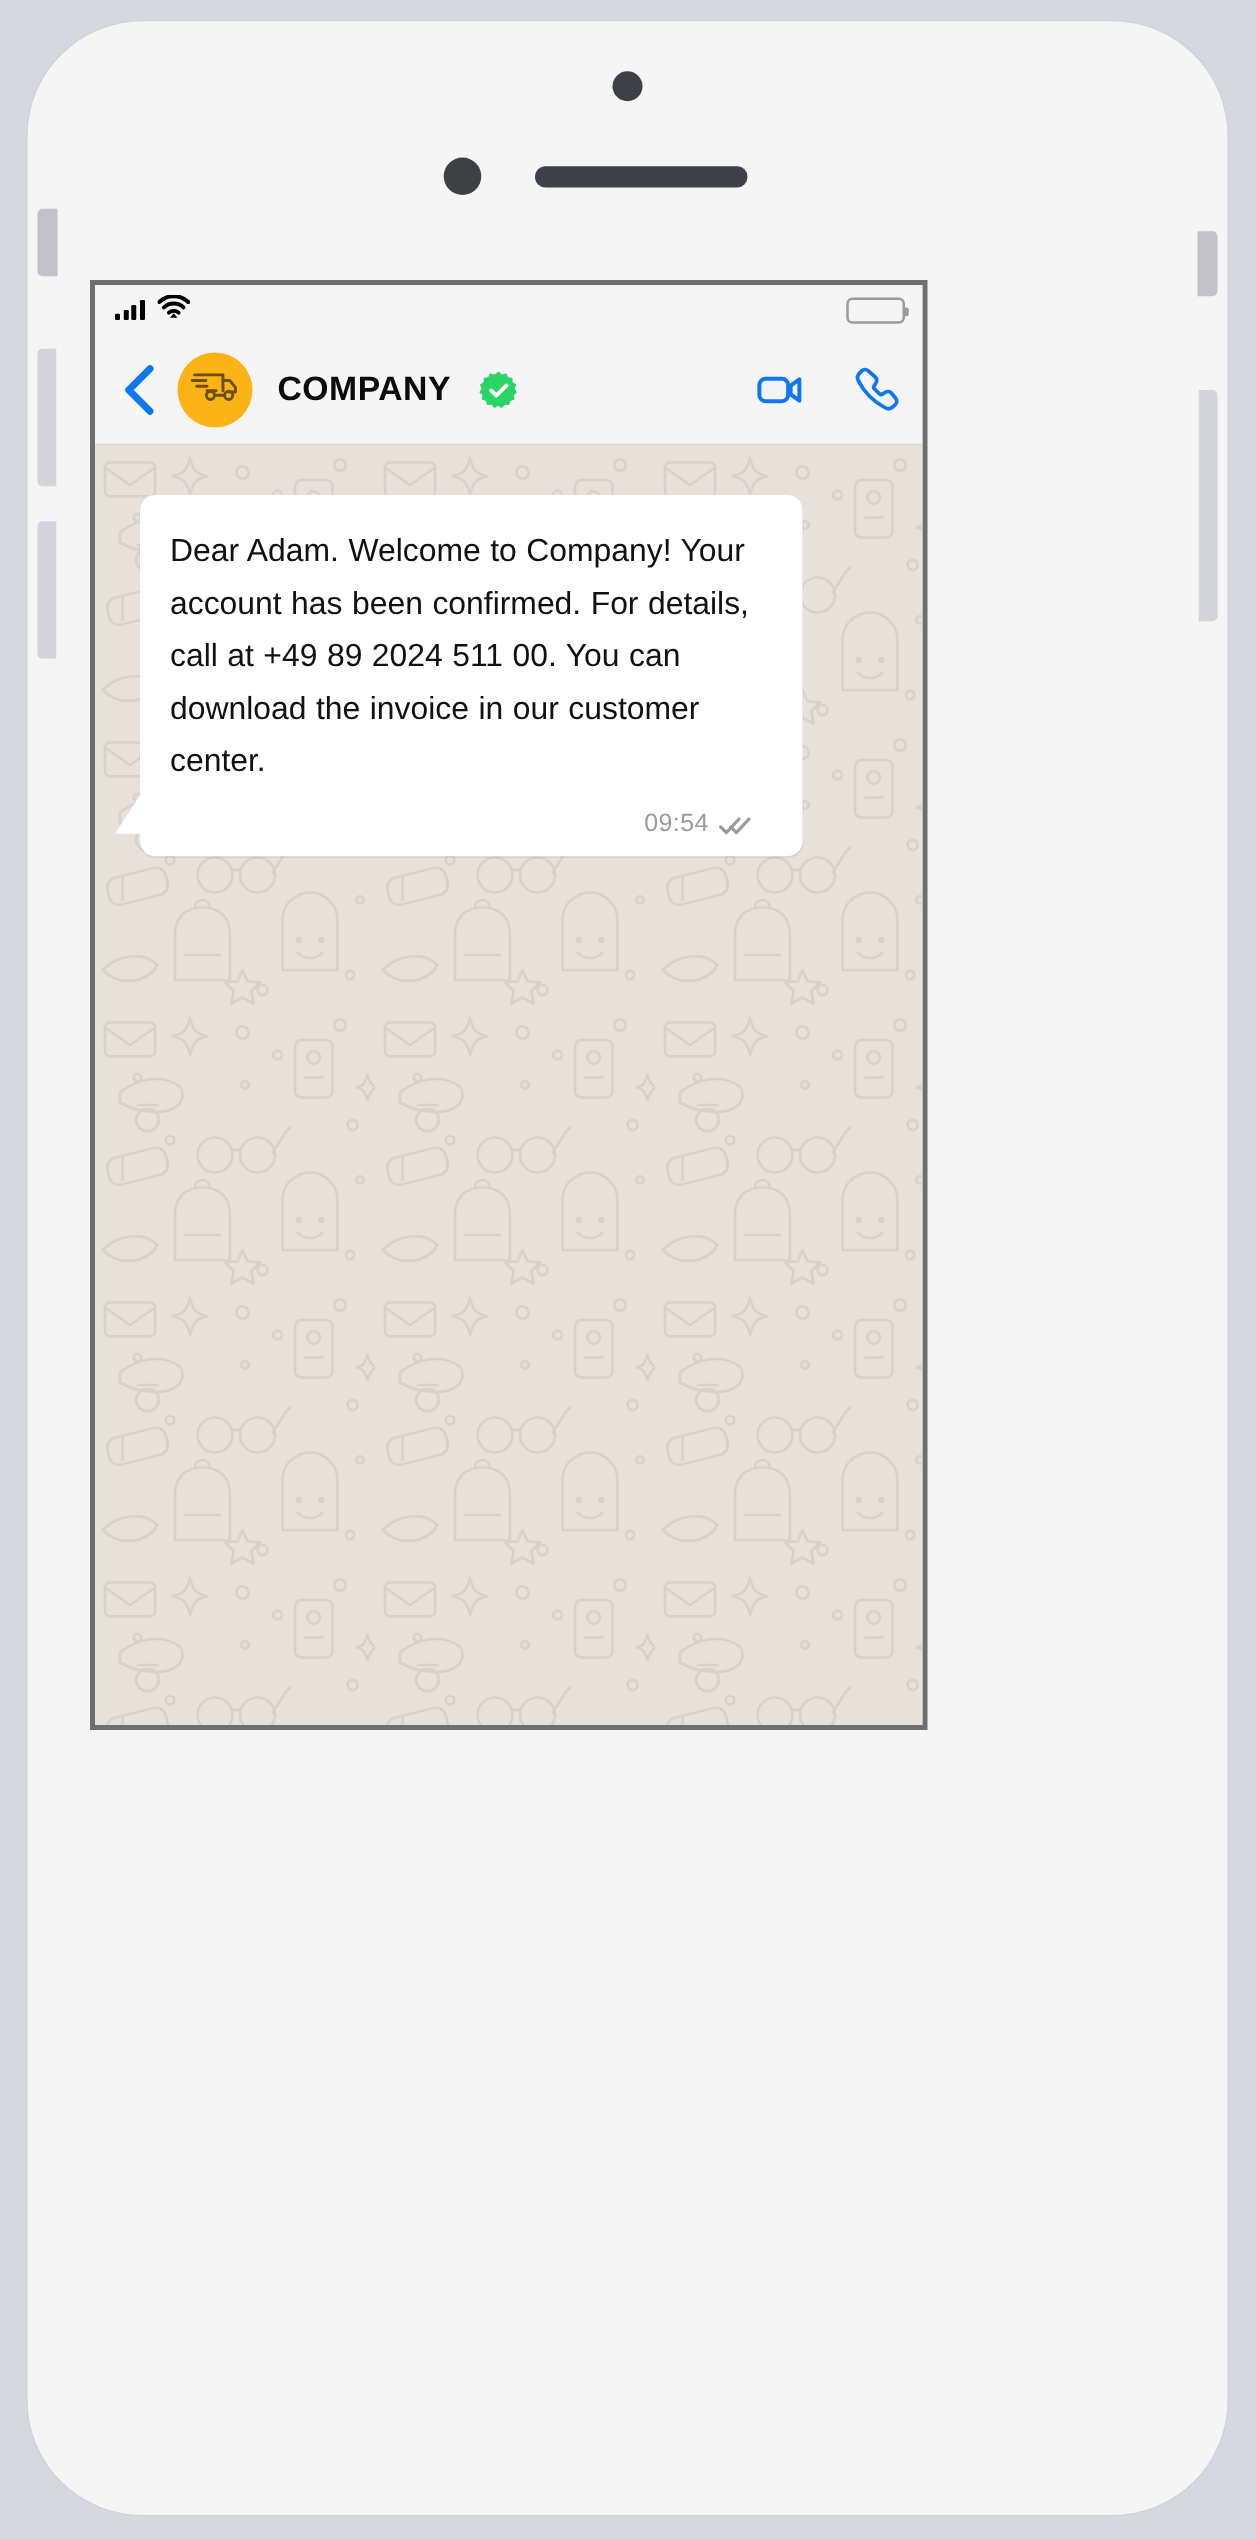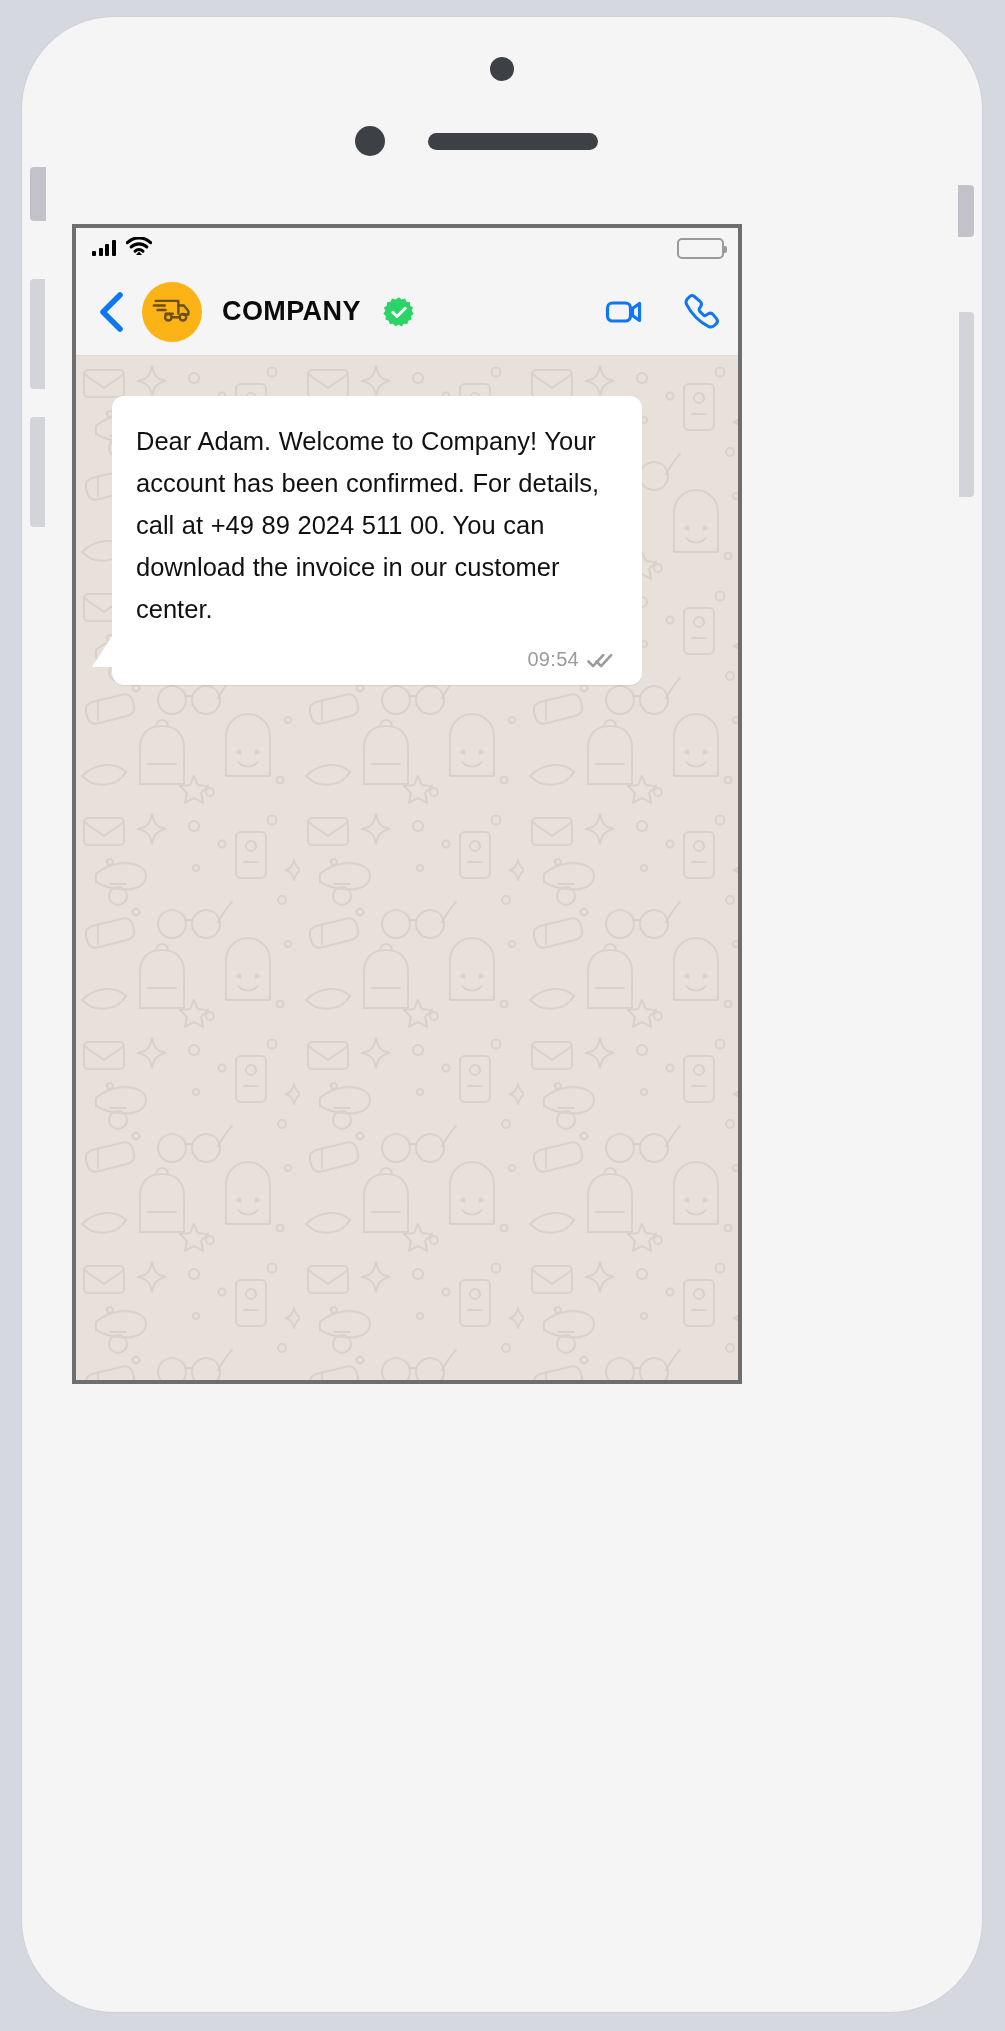--- a/index.html
+++ b/index.html
@@ -162,21 +162,21 @@
     opacity: 0.55;
   }
 
   
   .msg-row { position: relative; padding: 40px 0 0 36px; }
   .bubble {
     position: relative;
     width: 530px;
     background: #ffffff;
     border-radius: 12px;
-    padding: 24px 28px 14px 24px;
+    padding: 24px 40px 14px 24px;
     box-shadow: 0 1px 1px rgba(0,0,0,0.07);
   }
   .bubble-tail {
     position: absolute;
     left: -20px;
     bottom: 18px;
     width: 0; height: 0;
     border-style: solid;
     border-width: 0 0 34px 22px;
     border-color: transparent transparent #ffffff transparent;

